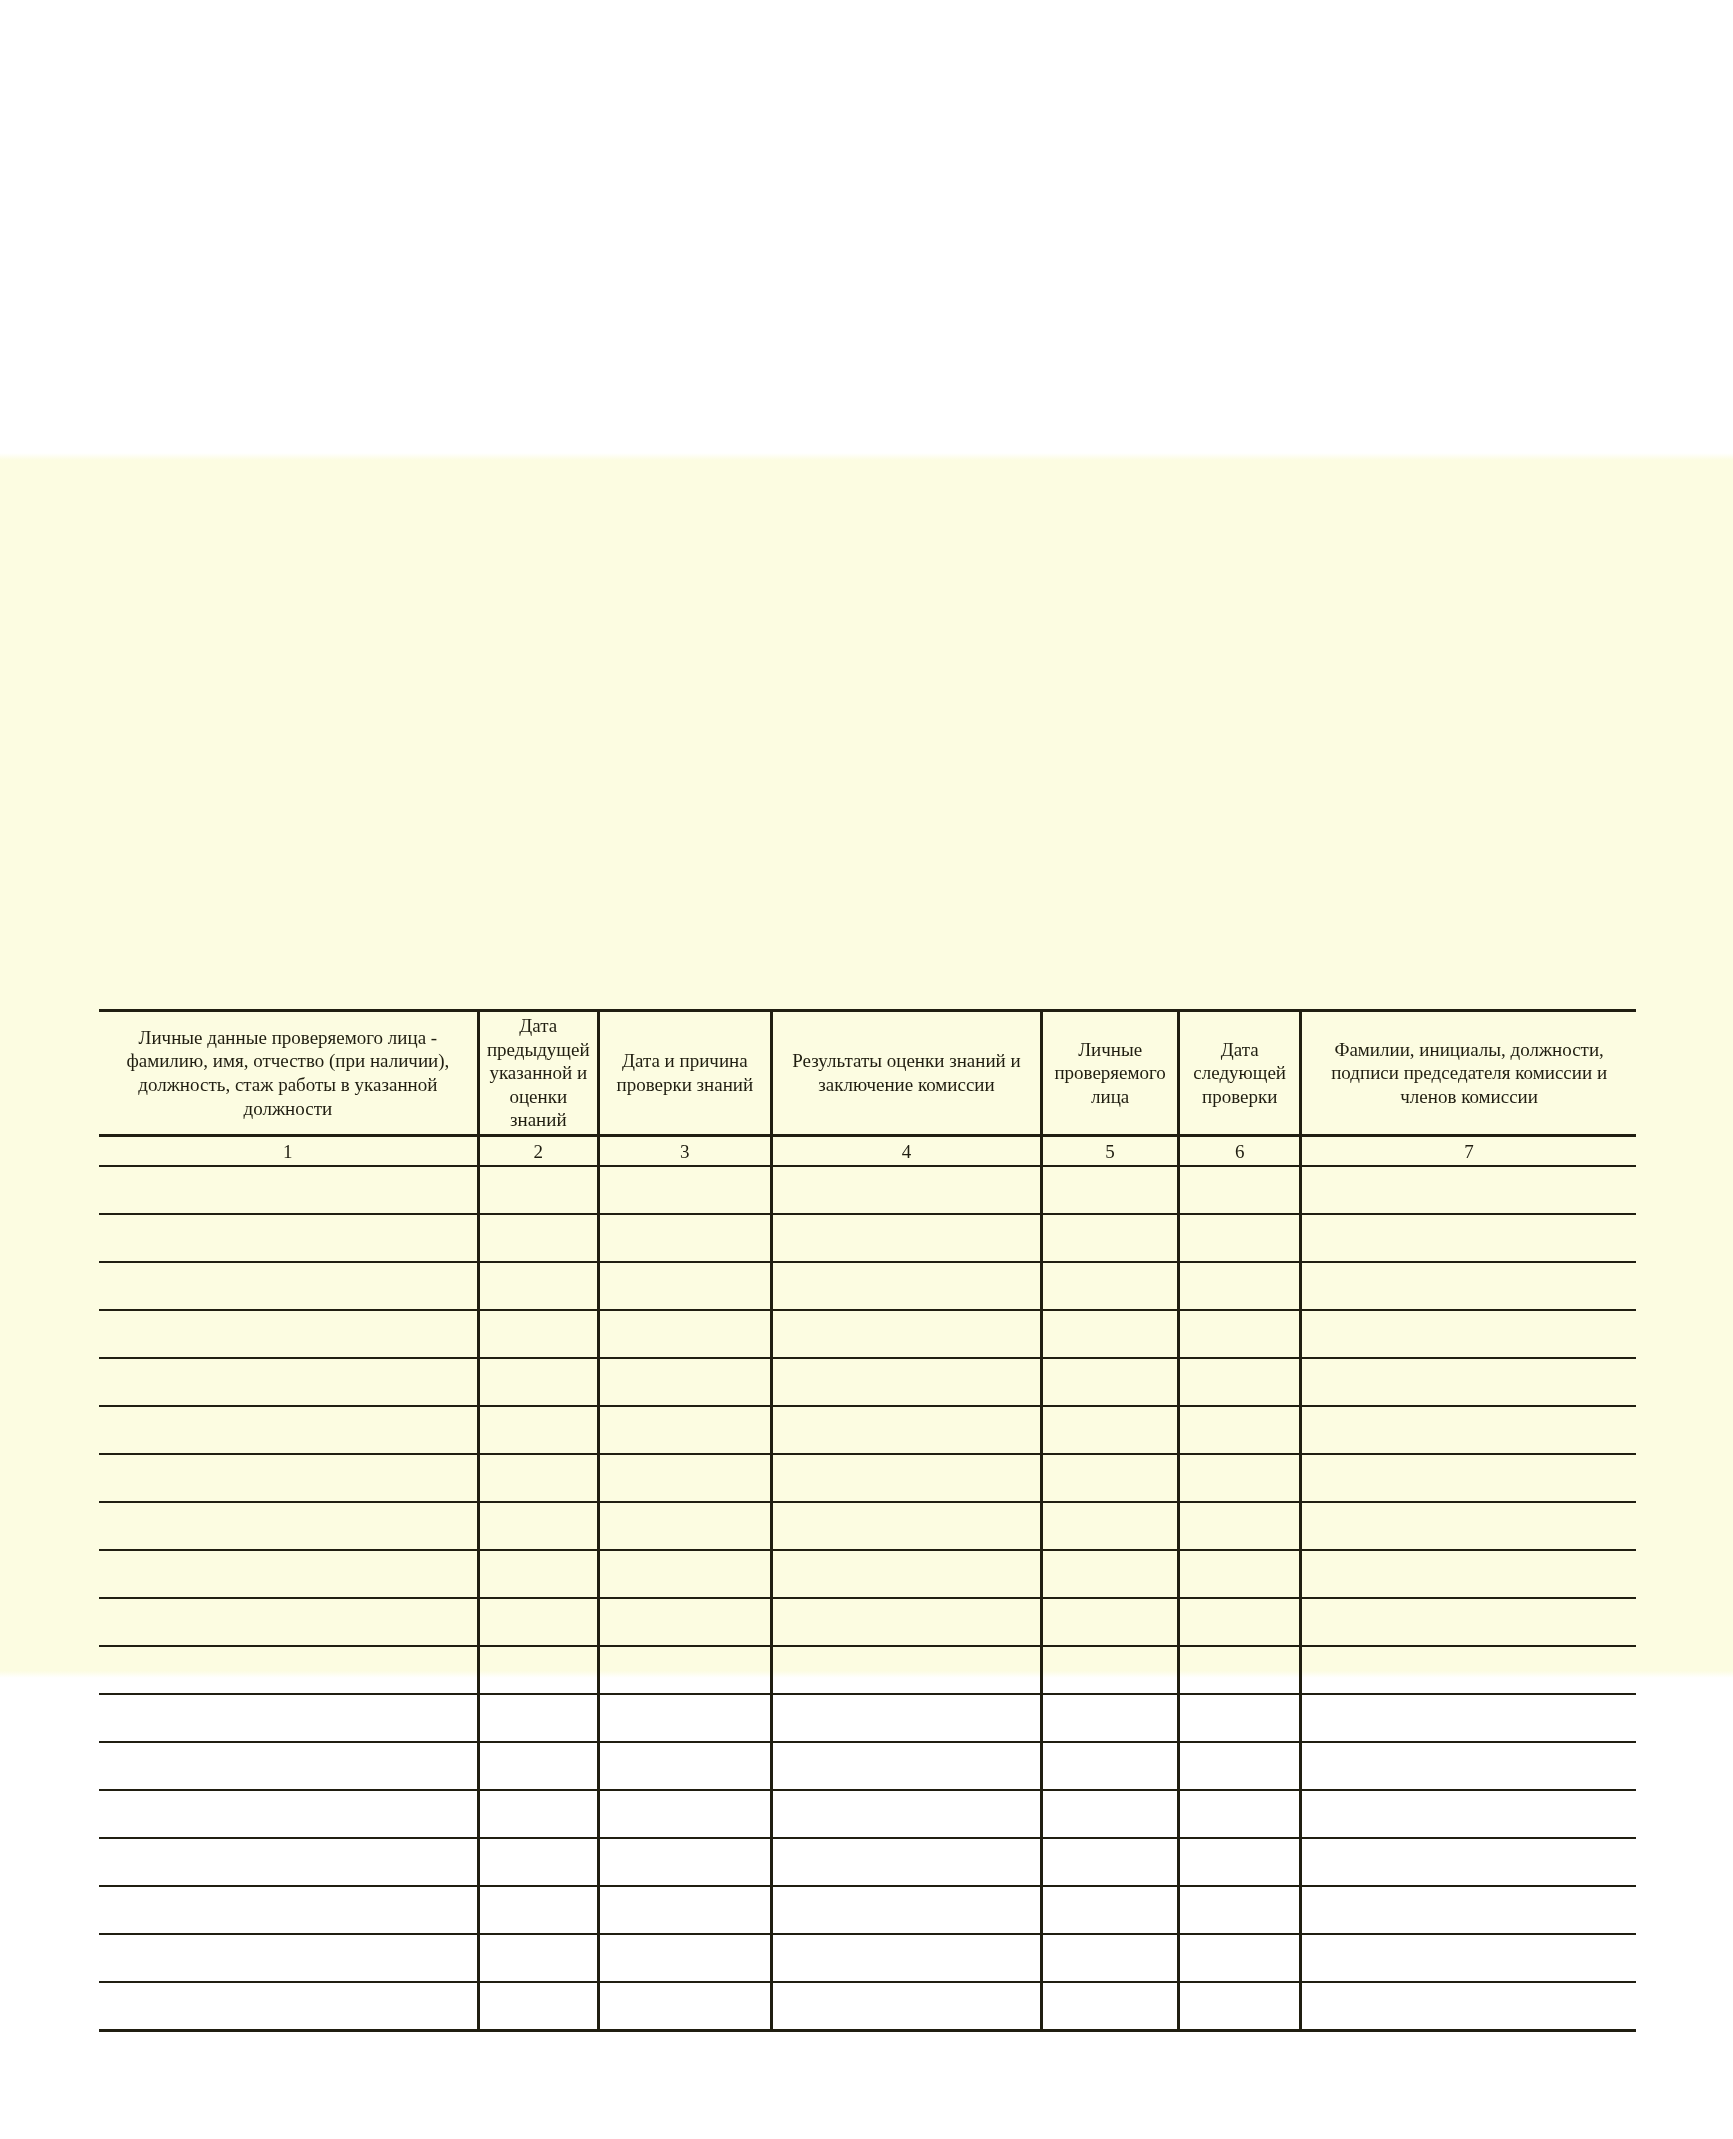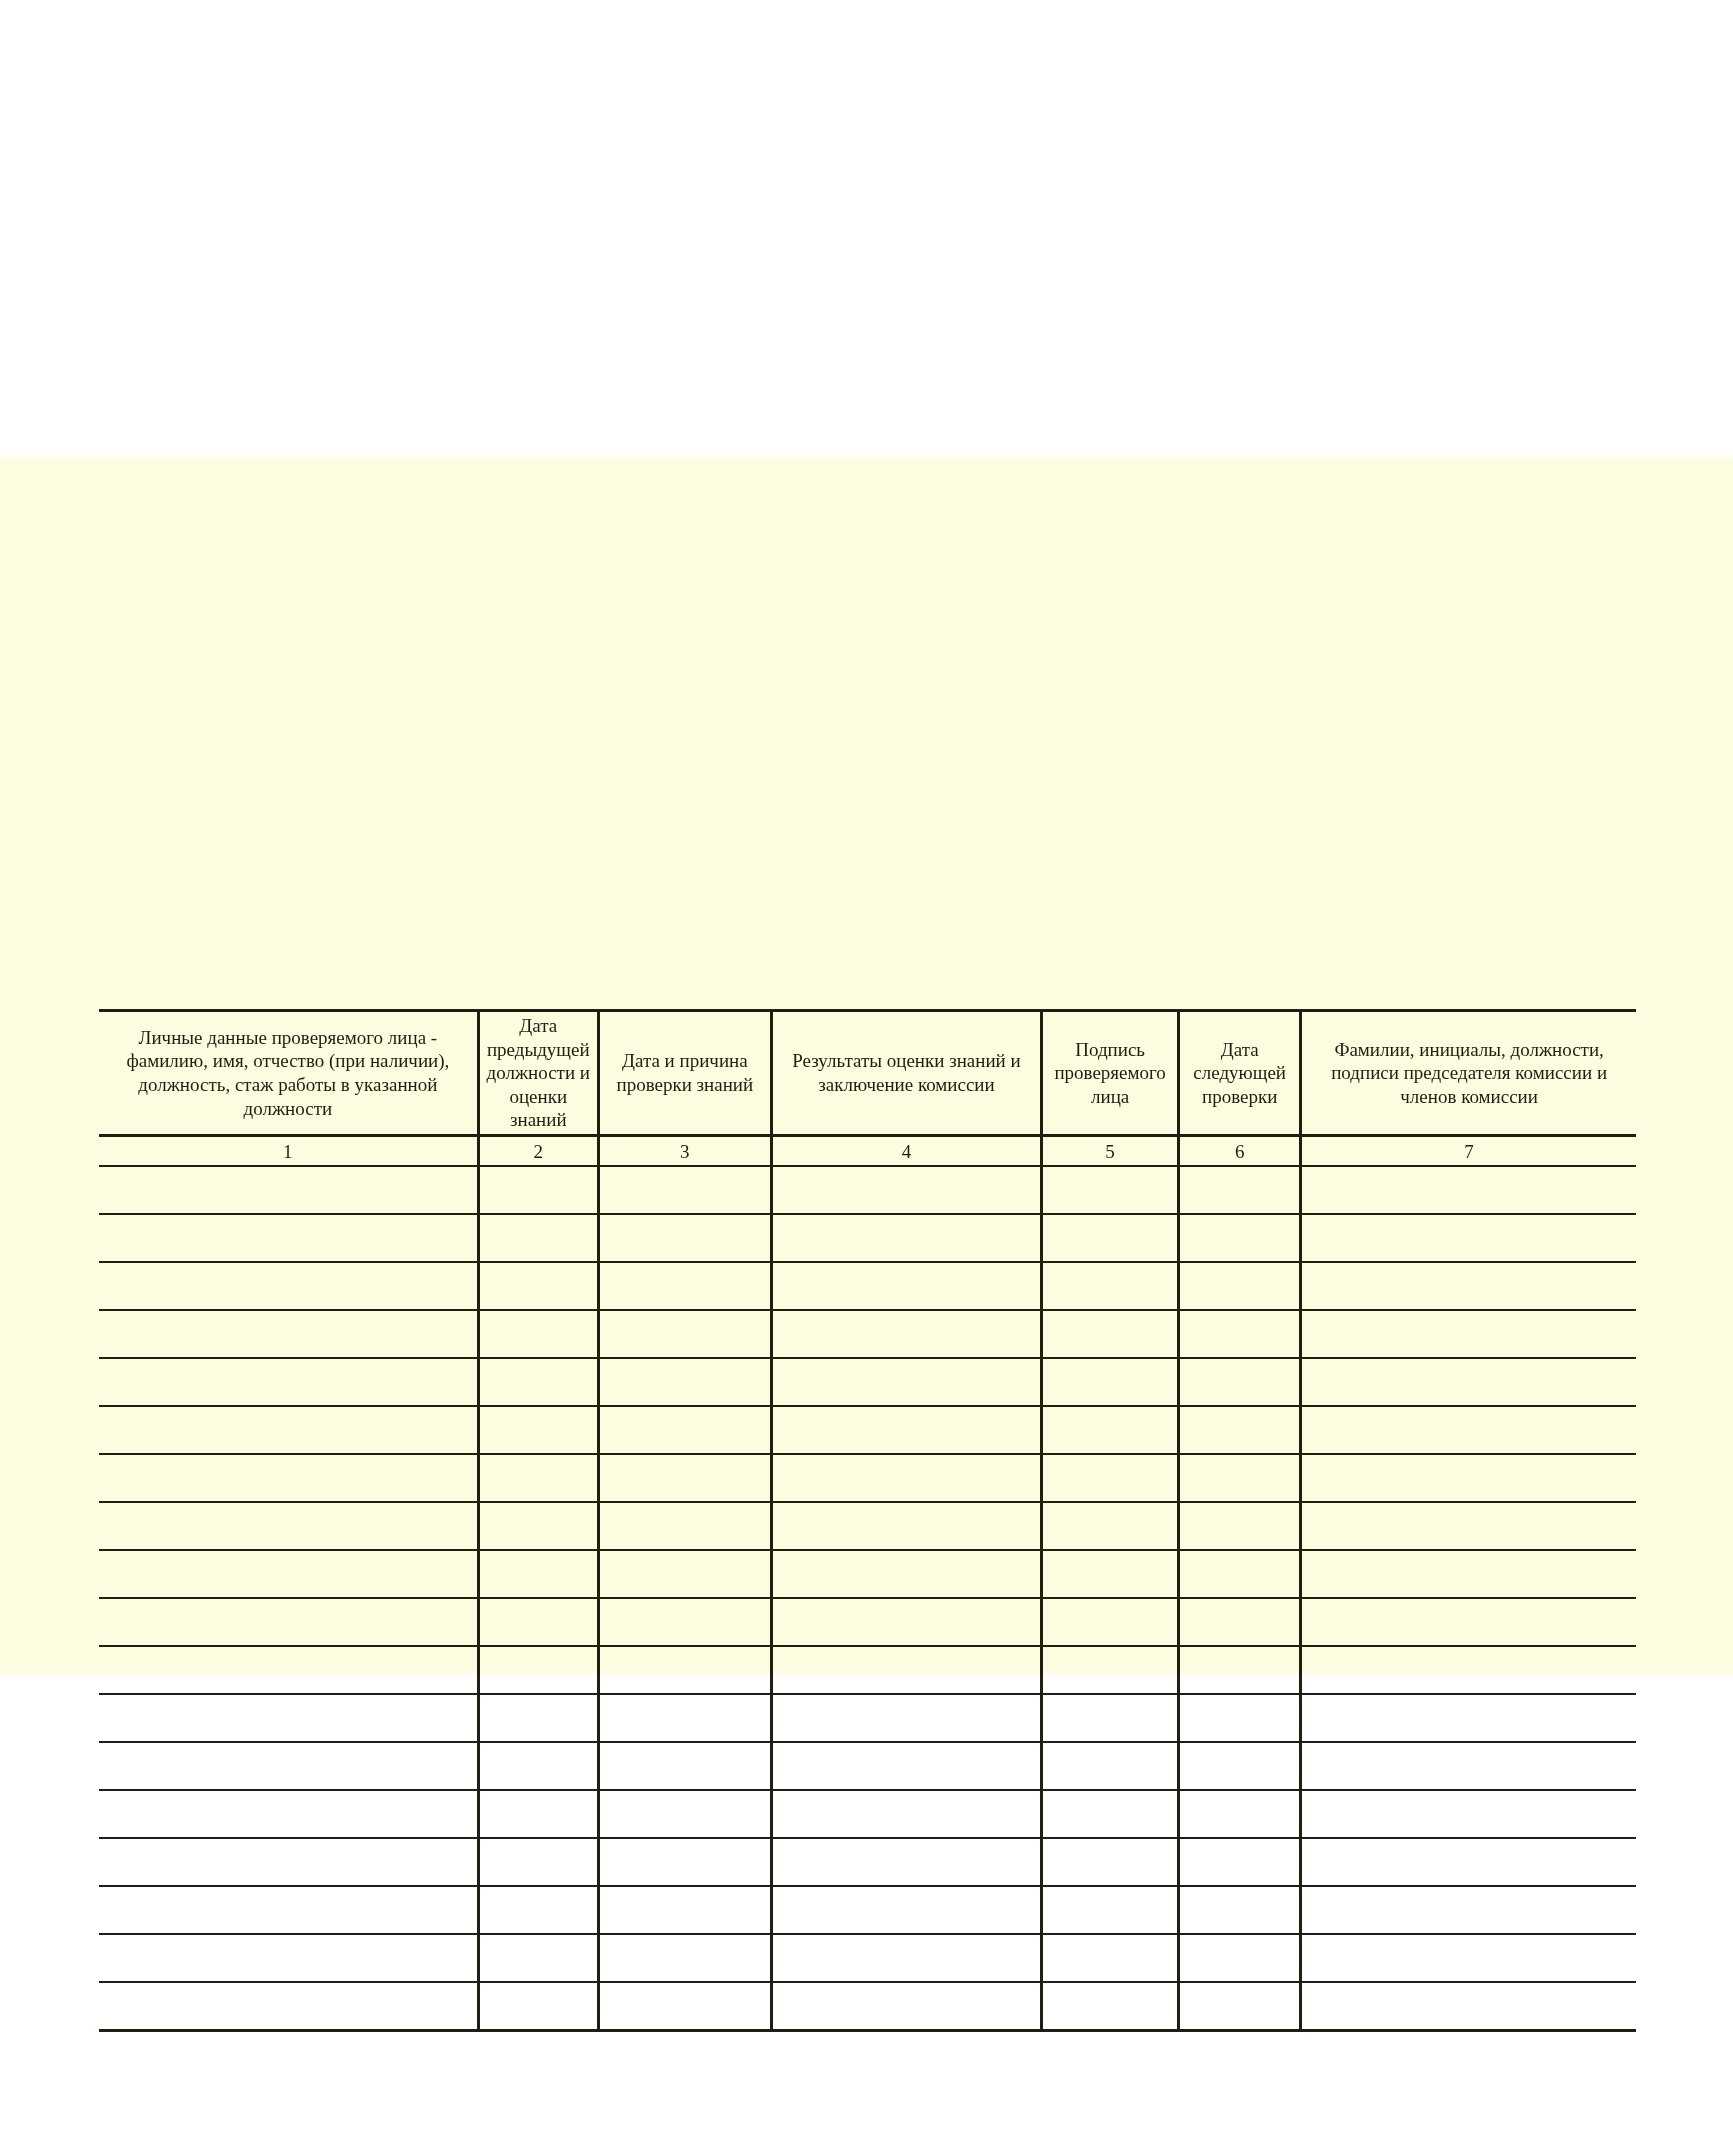--- a/index.html
+++ b/index.html
@@ -92,24 +92,24 @@
         <col class="c2">
         <col class="c3">
         <col class="c4">
         <col class="c5">
         <col class="c6">
         <col class="c7">
     </colgroup>
     <thead>
       <tr class="header-row">
         <th class="h1">Личные данные проверяемого лица - фамилию, имя, отчество (при наличии), должность, стаж работы в указанной должности</th>
-        <th class="h2">Дата предыдущей должности и оценки знаний</th>
+        <th class="h2">Дата предыдущей указанной и оценки знаний</th>
         <th class="h3">Дата и причина проверки знаний</th>
         <th class="h4">Результаты оценки знаний и заключение комиссии</th>
-        <th class="h5">Подпись проверяемого лица</th>
+        <th class="h5">Личные проверяемого лица</th>
         <th class="h6">Дата следующей проверки</th>
         <th class="h7">Фамилии, инициалы, должности, подписи председателя комиссии и членов комиссии</th>
       </tr>
       <tr class="numbers-row">
         <td>1</td>
         <td>2</td>
         <td>3</td>
         <td>4</td>
         <td>5</td>
         <td>6</td>

